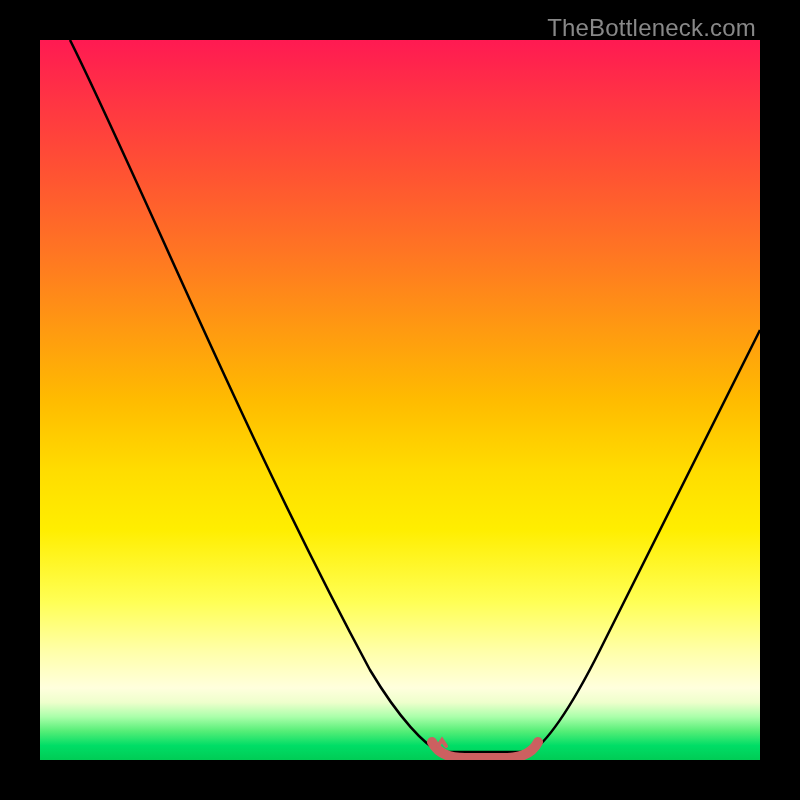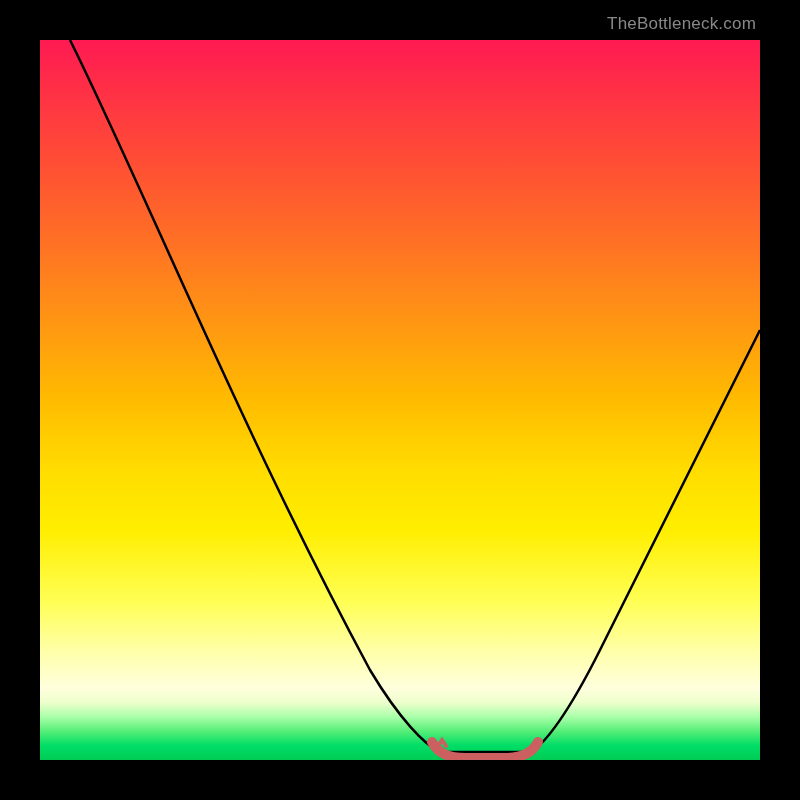--- a/index.html
+++ b/index.html
@@ -33,21 +33,21 @@
       #55ee77 96%,
       #00dd66 98%,
       #00cc55 100%
     );
   }
   .watermark {
     position: absolute;
     top: 14px;
     right: 44px;
     font-family: Arial, Helvetica, sans-serif;
-    font-size: 17px;
+    font-size: 24px;
     color: #888;
     letter-spacing: 0.2px;
     font-weight: 500;
   }
   svg.curve {
     position: absolute;
     left: 0;
     top: 0;
     width: 720px;
     height: 720px;

